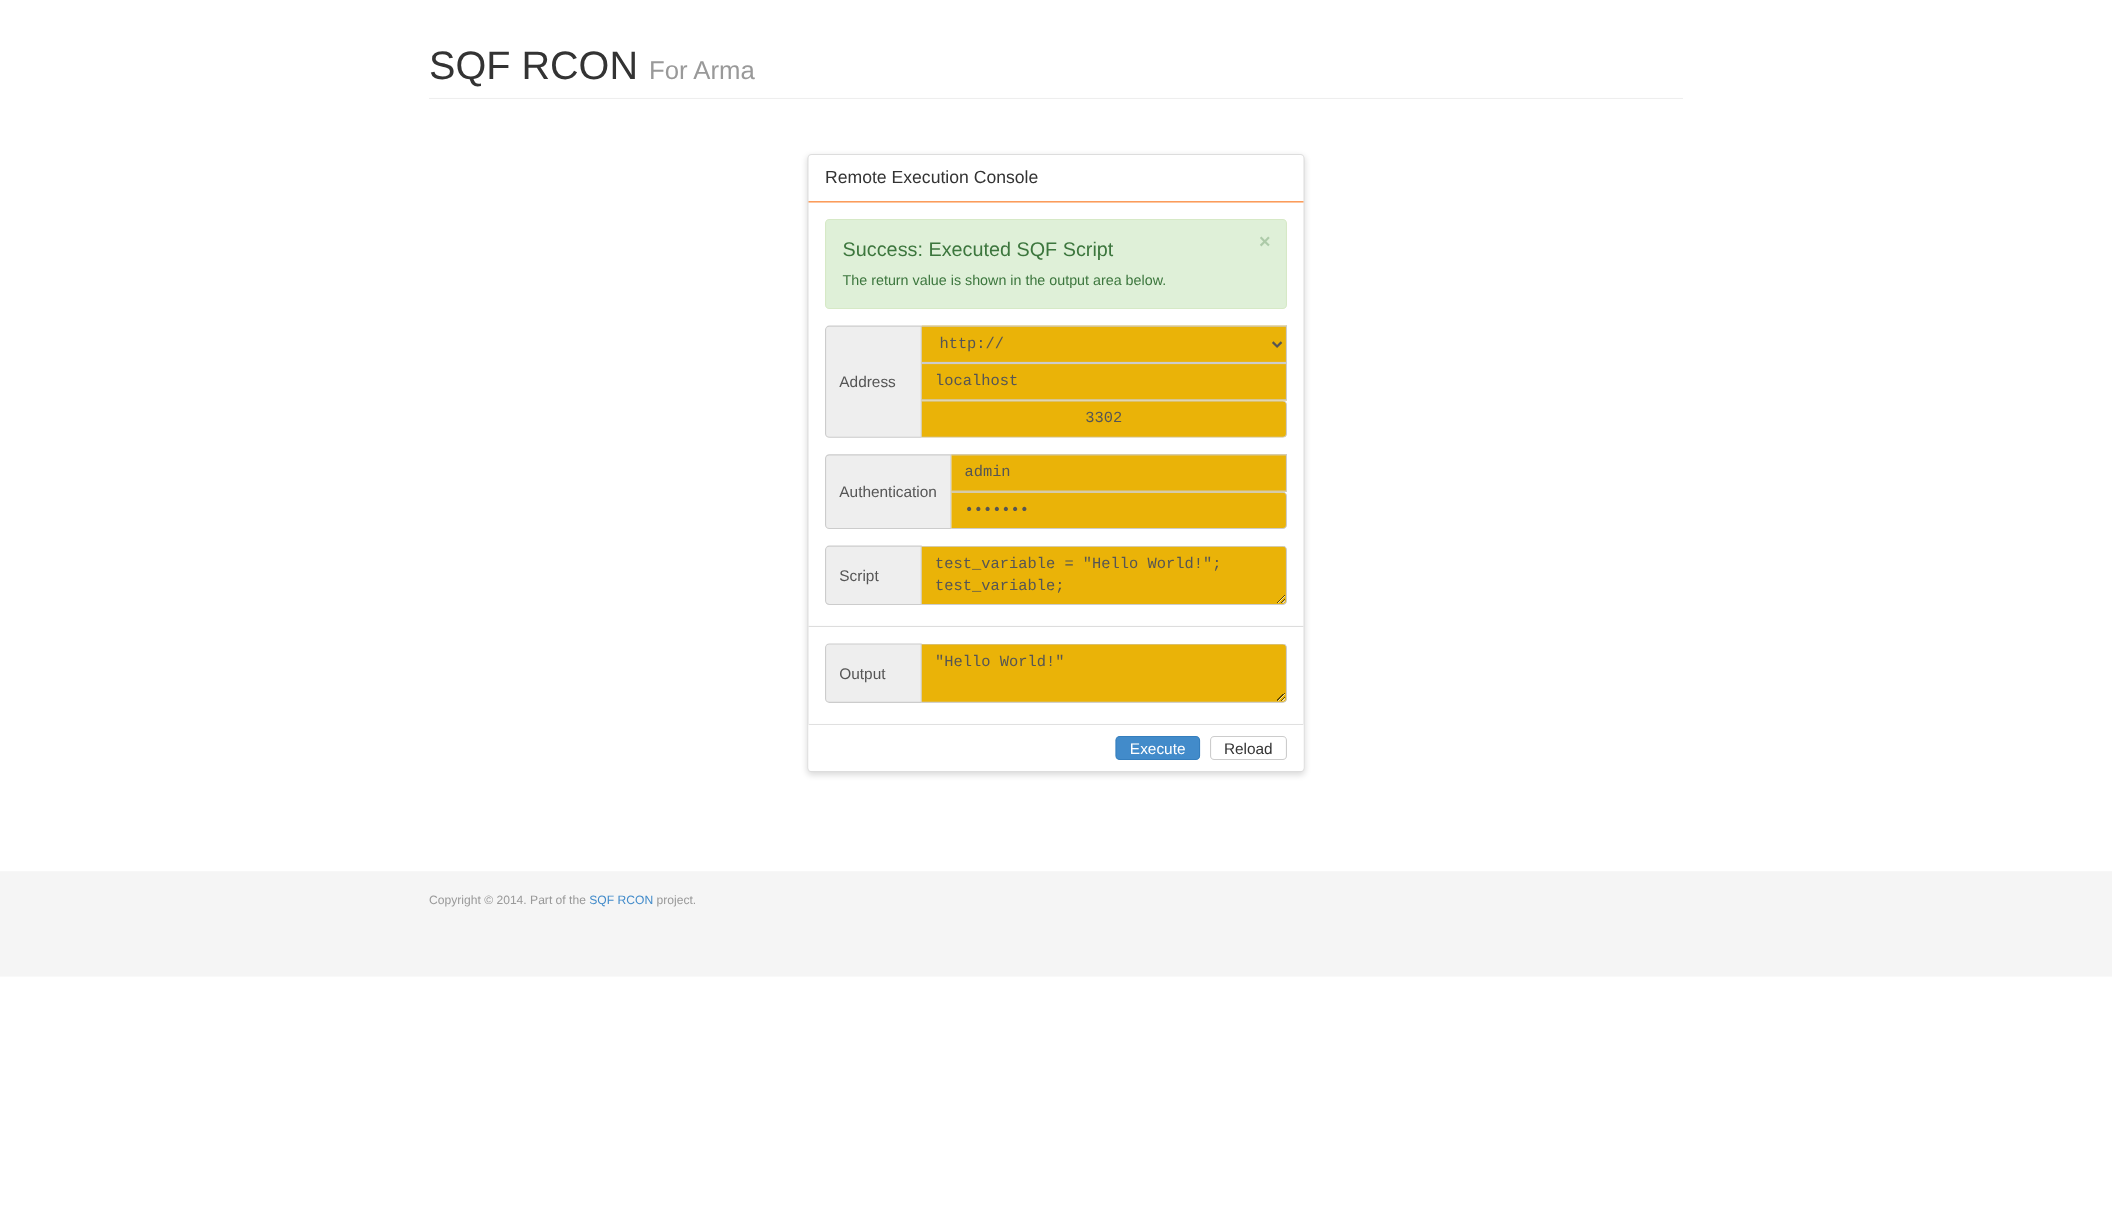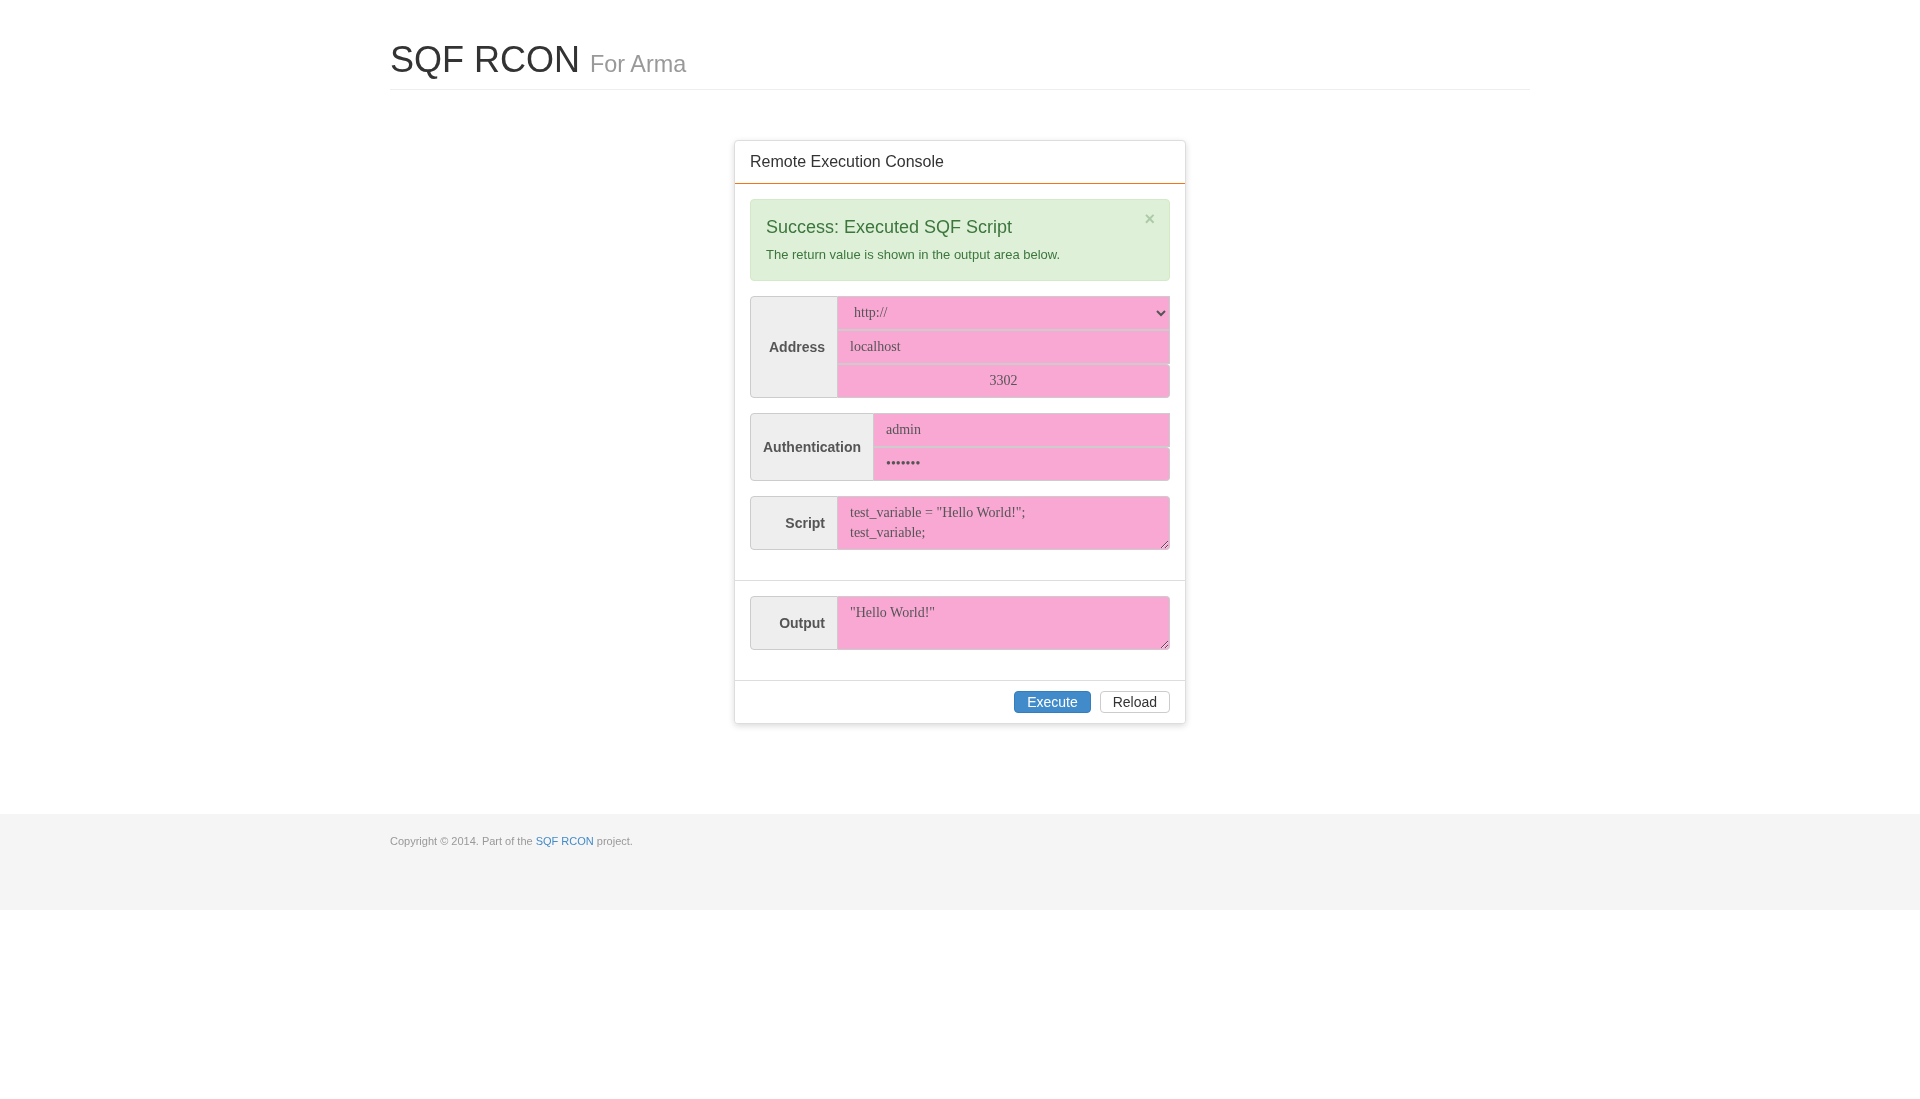--- a/index.html
+++ b/index.html
@@ -99,48 +99,48 @@
       border: none;
       line-height: 1;
     }
     .input-group {
       display: table;
       width: 100%;
       border-collapse: separate;
       margin-bottom: 15px;
     }
     .input-group:last-child {
-      margin-bottom: 15px;
+      margin-bottom: 4px;
     }
     .input-group-addon {
       display: table-cell;
       padding: 6px 12px;
       font-size: 14px;
-      font-weight: 700;
+      font-weight: 400;
       line-height: 1;
       color: #555;
-      text-align: right;
+      text-align: left;
       background-color: #eee;
       border: 1px solid #ccc;
       border-radius: 4px 0 0 4px;
       vertical-align: middle;
       white-space: nowrap;
     }
     .input-group .form-control,
     .input-group select {
       display: table-cell;
       width: 100%;
       padding: 6px 12px;
       font-size: 14px;
       line-height: 1.428571429;
       color: #555;
-      background-color: #f9a8d4;
+      background-color: #eab308;
       border: 1px solid #ccc;
       vertical-align: middle;
-      font-family: Liberation Serif, serif;
+      font-family: Liberation Mono, monospace;
     }
     .input-group .form-control:not(:first-child),
     .input-group select:not(:first-child) {
       border-left: 0;
     }
     .input-group .form-control:last-child {
       border-radius: 0 4px 4px 0;
     }
     .input-group select {
       border-radius: 0;

